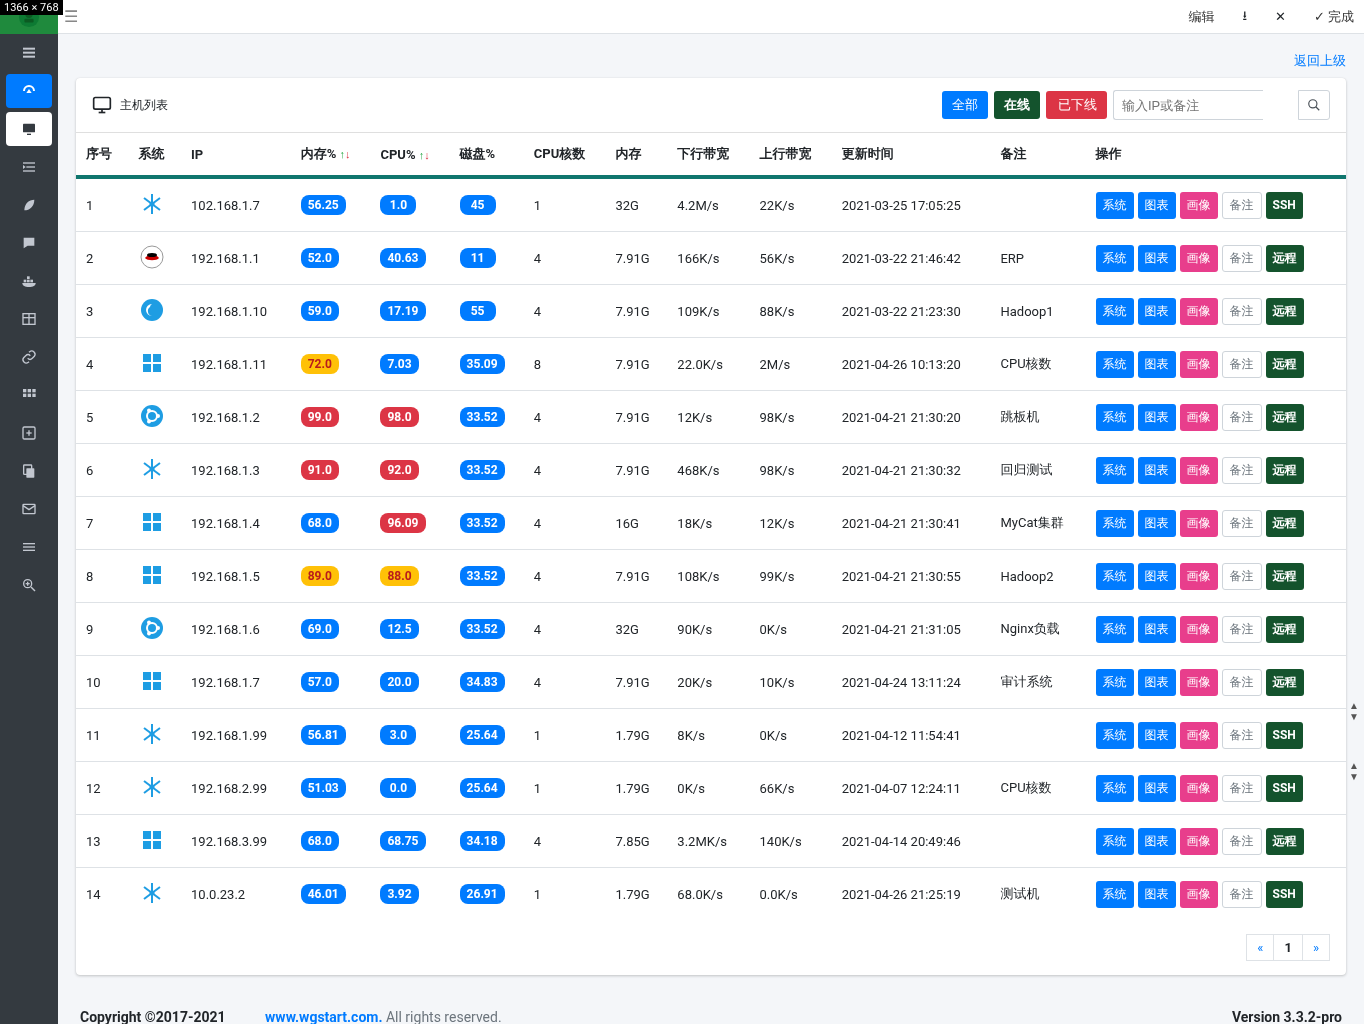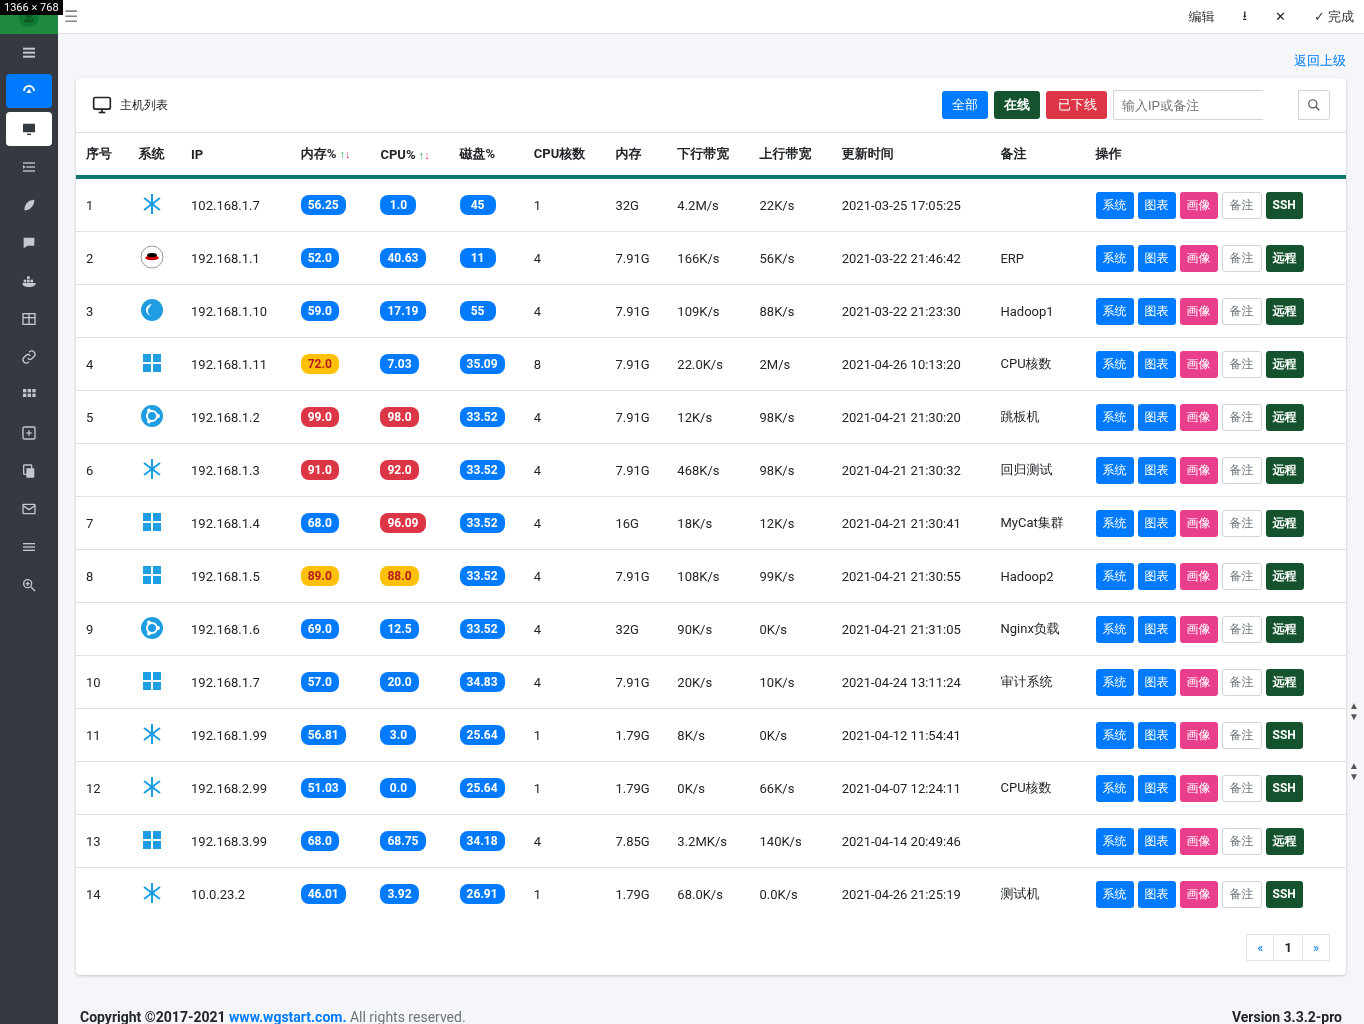--- a/index.html
+++ b/index.html
@@ -58,21 +58,21 @@
 .os-icon svg { width: 24px; height: 24px; }
 
 .action-group { display: flex; gap: 4px; flex-wrap: nowrap; }
 .action-group .btn { padding: 4px 7px; font-size: 12px; }
 
 .pagination { display: flex; justify-content: flex-end; padding: 14px 16px; gap: 0; }
 .page-item { border: 1px solid #dee2e6; padding: 5px 10px; margin-left: -1px; cursor: pointer; color: #007bff; background: #fff; }
 .page-item.active { background: #fff; color: #212529; font-weight: 700; }
 
 .footer { display: flex; justify-content: space-between; padding: 14px 4px; color: #6c757d; font-size: 14px; }
-.footer a { color: #007bff; text-decoration: none; font-weight: 700; }
+.footer a { color: #007bff; text-decoration: none; font-weight: 700; margin-left: 36px; }
 .footer strong { color: #212529; }
 
 .scroll-indicator { position: absolute; right: 4px; width: 12px; display: flex; flex-direction: column; align-items: center; gap: 1px; color: #555; font-size: 10px; z-index: 300; }
 .scroll-up { top: 700px; }
 .scroll-dn { top: 760px; }
 </style>
 </head>
 <body>
 
 <div class="dim-badge">1366 × 768</div>

